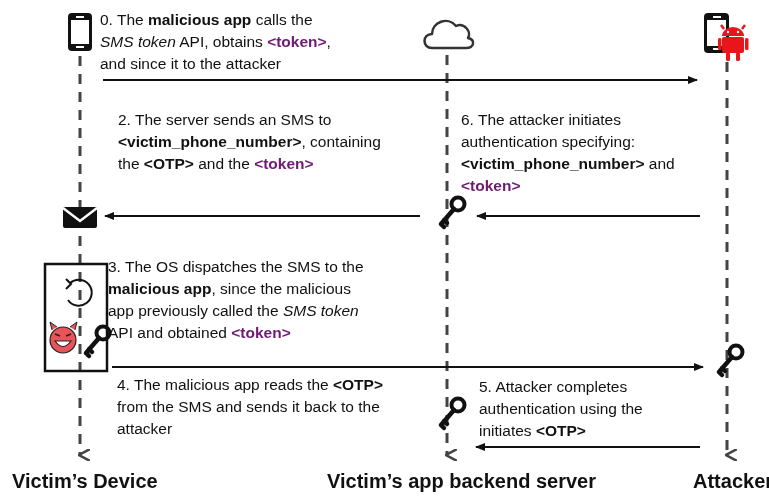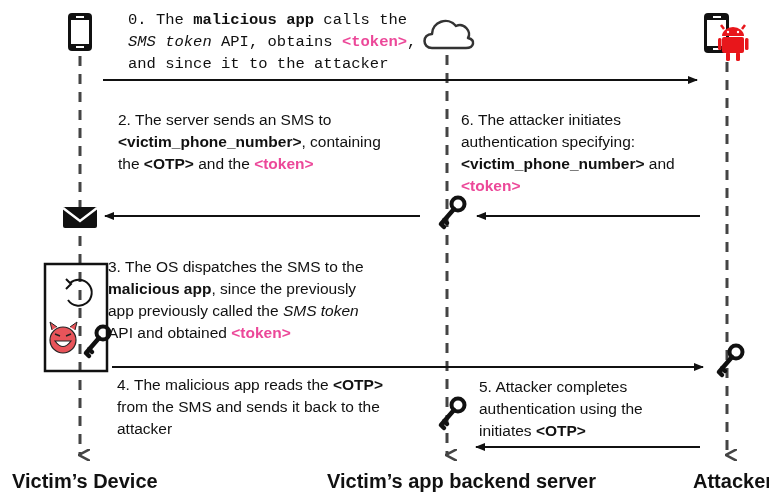--- a/index.html
+++ b/index.html
@@ -1,21 +1,21 @@
 <!DOCTYPE html>
 <html><head>
 <meta charset="utf-8">
 <style>
   html,body{margin:0;padding:0;background:#fff;}
   body{width:769px;height:501px;position:relative;overflow:hidden;font-family:"Liberation Sans",sans-serif;color:#111;}
   #diagram{position:absolute;left:0;top:0;}
   .txt{position:absolute;font-size:15.5px;line-height:22px;color:#111;white-space:nowrap;}
   .b{font-weight:bold;}
   .i{font-style:italic;}
-  .r{color:#ec4899;font-weight:bold;}
+  .r{color:#701a75;font-weight:bold;}
   .lane-label{position:absolute;top:470px;font-size:20px;font-weight:bold;white-space:nowrap;}
 </style>
 </head>
 <body>
 
 <svg id="diagram" width="769" height="501" viewBox="0 0 769 501">
   <defs>
     <marker id="ah" markerWidth="10" markerHeight="8" refX="9" refY="4" orient="auto" markerUnits="userSpaceOnUse">
       <path d="M0,0 L10,4 L0,8 z" fill="#111"></path>
     </marker>
@@ -91,42 +91,42 @@
   </g>
   <use href="#key" x="95" y="341"></use>
 
   <line x1="112" y1="367" x2="703" y2="367" stroke="#111" stroke-width="2" marker-end="url(#ah)"></line>
   <use href="#key" x="728" y="360"></use>
 
   <line x1="700" y1="447" x2="476" y2="447" stroke="#111" stroke-width="2" marker-end="url(#ah)"></line>
   <use href="#key" x="450" y="413"></use>
 </svg>
 
-<div class="txt" style="left:128px;top:9px;font-family:Liberation Mono, monospace;">
+<div class="txt" style="left:100px;top:9px;">
   <div><span>0. The </span><span class="b">malicious app</span><span> calls the</span></div>
   <div><span class="i">SMS token</span><span> API, obtains </span><span class="r">&lt;token&gt;</span><span>,</span></div>
   <div>and since it to the attacker</div>
 </div>
 
 <div class="txt" style="left:118px;top:109px;">
   <div>2. The server sends an SMS to</div>
   <div><span class="b">&lt;victim_phone_number&gt;</span><span>, containing</span></div>
   <div><span>the </span><span class="b">&lt;OTP&gt;</span><span> and the </span><span class="r">&lt;token&gt;</span></div>
 </div>
 
 <div class="txt" style="left:461px;top:109px;">
   <div>6. The attacker initiates</div>
   <div>authentication specifying:</div>
   <div><span class="b">&lt;victim_phone_number&gt;</span><span> and</span></div>
   <div class="r">&lt;token&gt;</div>
 </div>
 
 <div class="txt" style="left:108px;top:256px;">
   <div>3. The OS dispatches the SMS to the</div>
-  <div><span class="b">malicious app</span><span>, since the previously</span></div>
+  <div><span class="b">malicious app</span><span>, since the malicious</span></div>
   <div><span>app previously called the </span><span class="i">SMS token</span></div>
   <div><span>API and obtained </span><span class="r">&lt;token&gt;</span></div>
 </div>
 
 <div class="txt" style="left:117px;top:374px;">
   <div><span>4. The malicious app reads the </span><span class="b">&lt;OTP&gt;</span></div>
   <div>from the SMS and sends it back to the</div>
   <div>attacker</div>
 </div>
 

